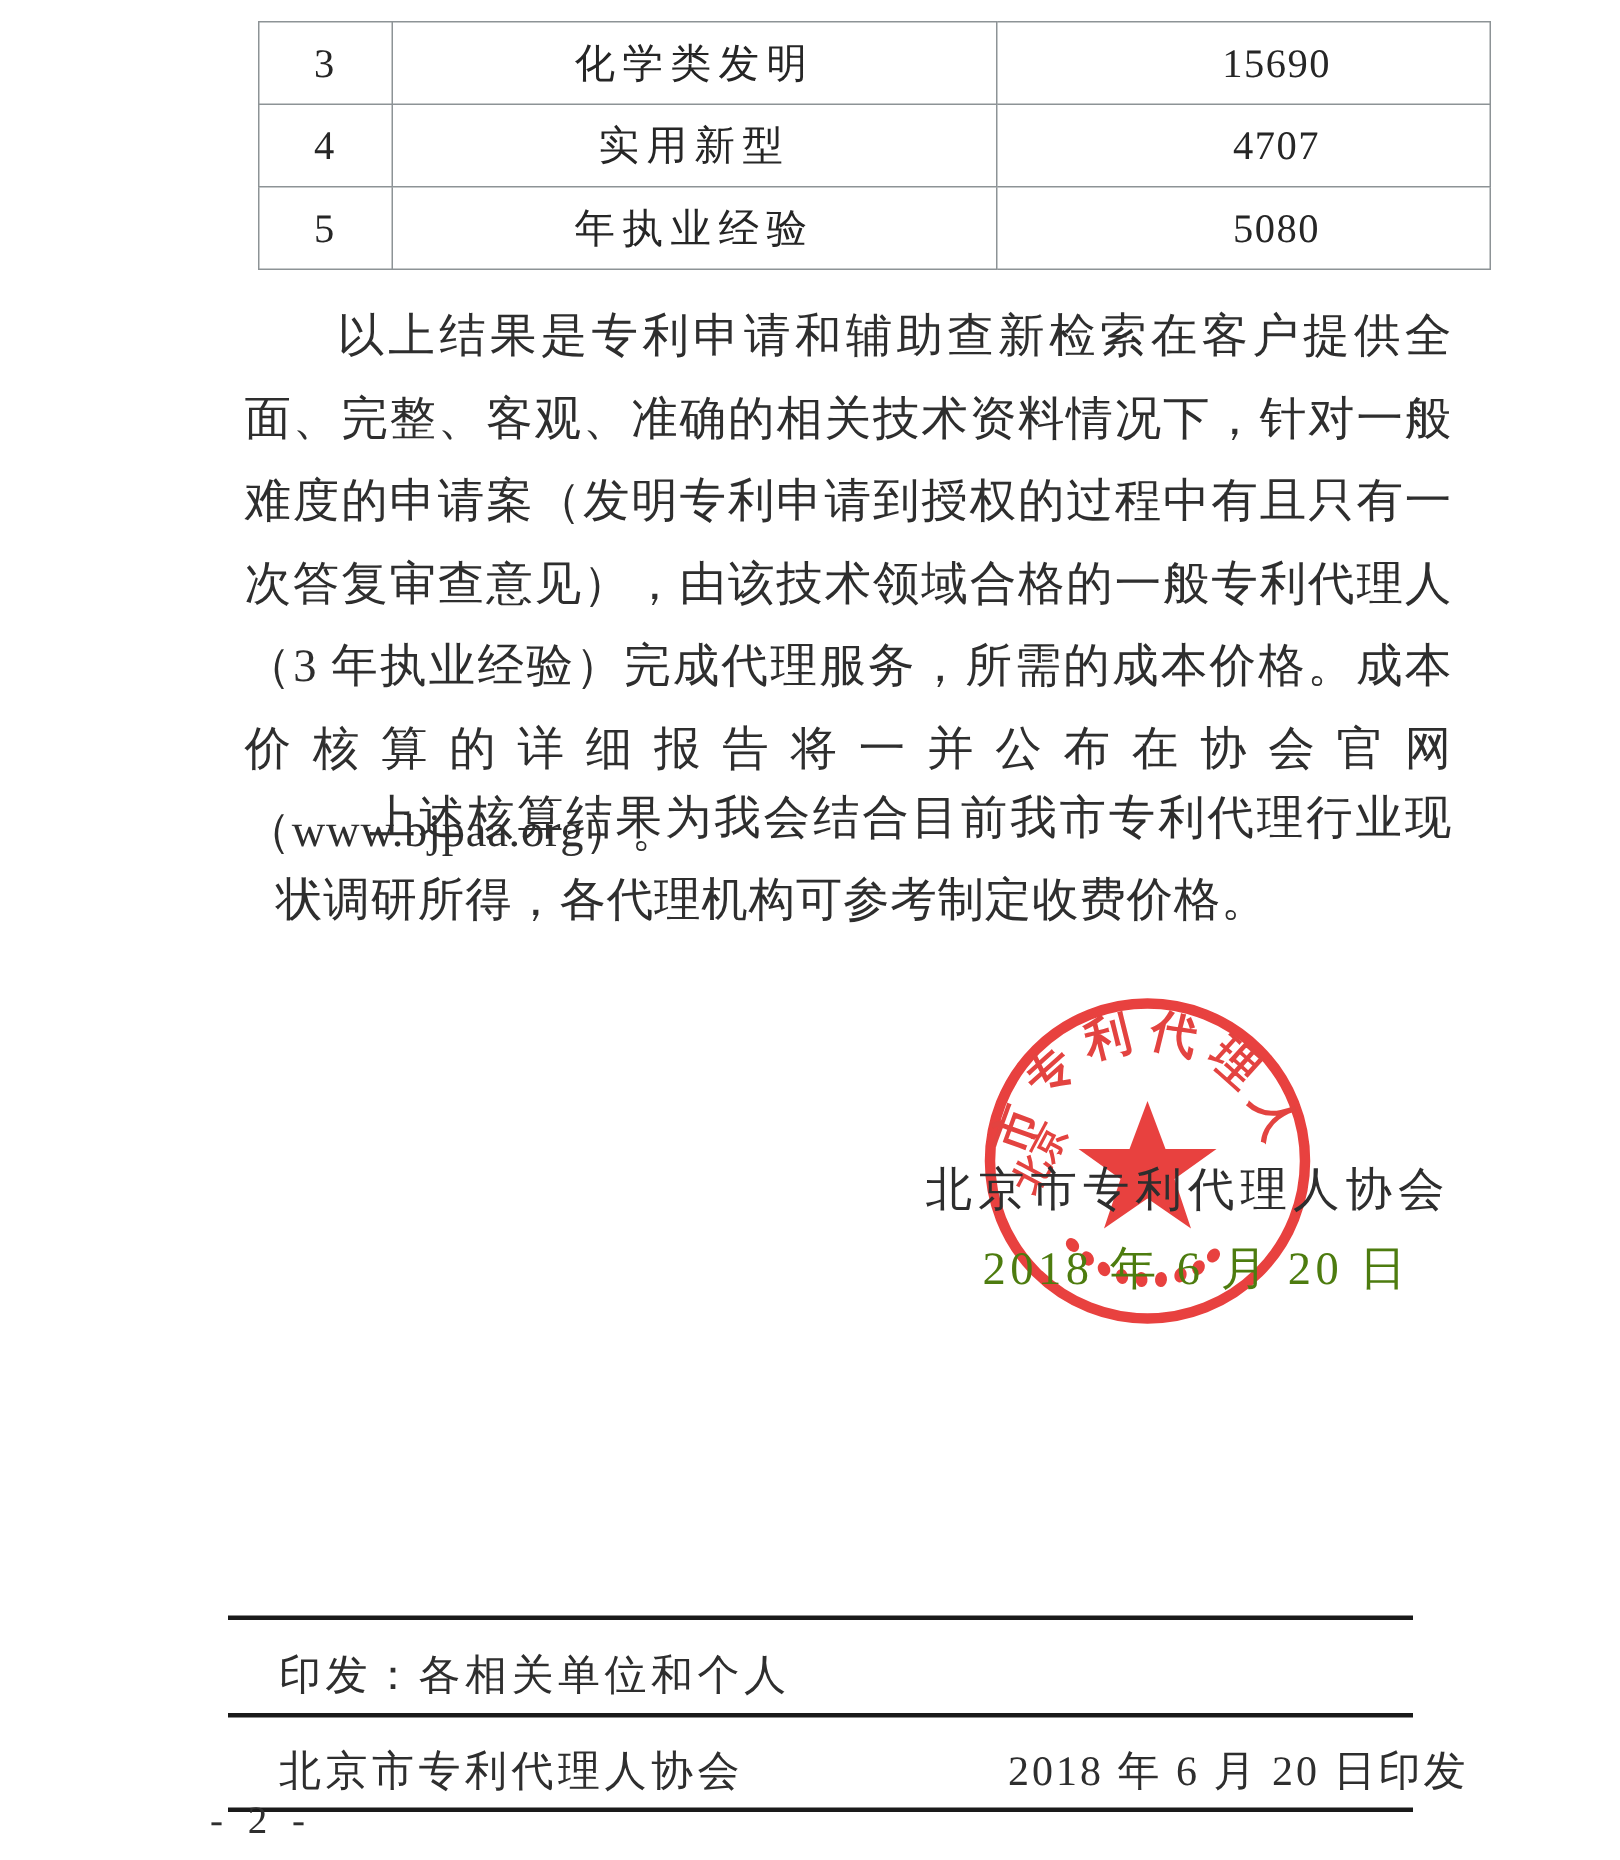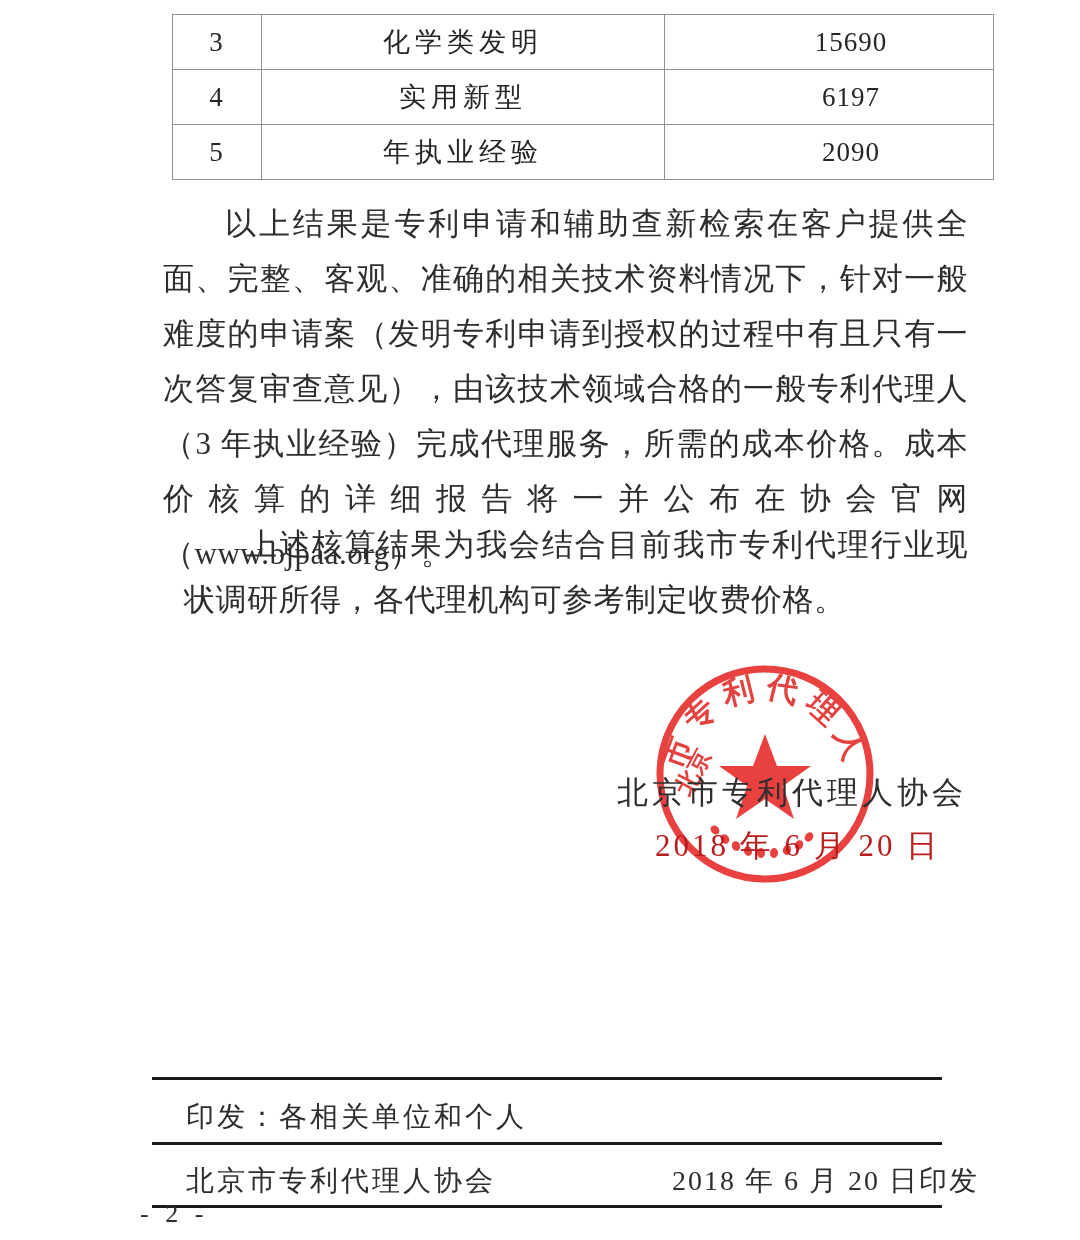--- a/index.html
+++ b/index.html
@@ -82,21 +82,21 @@
     color: #2e2e2e;
     white-space: nowrap;
     font-family: "Liberation Serif", "DejaVu Serif", serif;
   }
   #sign-date {
     position: absolute;
     left: 655px;
     top: 825px;
     font-size: 31px;
     letter-spacing: 3px;
-    color: #b91c1c;
+    color: #4d7c0f;
     white-space: nowrap;
     font-family: "Liberation Serif", "DejaVu Serif", serif;
   }
 
   
   .rule {
     position: absolute;
     left: 152px;
     width: 790px;
     background: #1a1a1a;
@@ -154,26 +154,26 @@
   <table id="fee-table">
     <tbody>
       <tr>
         <td class="col-no">3</td>
         <td class="col-name">化学类发明</td>
         <td class="col-val">15690</td>
       </tr>
       <tr>
         <td class="col-no">4</td>
         <td class="col-name">实用新型</td>
-        <td class="col-val">6197</td>
+        <td class="col-val">4707</td>
       </tr>
       <tr>
         <td class="col-no">5</td>
         <td class="col-name">年执业经验</td>
-        <td class="col-val">2090</td>
+        <td class="col-val">5080</td>
       </tr>
     </tbody>
   </table>
 
   <div class="body-block" style="top:196px;">
     <p class="para">以上结果是专利申请和辅助查新检索在客户提供全面、完整、客观、准确的相关技术资料情况下，针对一般难度的申请案（发明专利申请到授权的过程中有且只有一次答复审查意见），由该技术领域合格的一般专利代理人（3 年执业经验）完成代理服务，所需的成本价格。成本价核算的详细报告将一并公布在协会官网（www.bjpaa.org）。</p>
   </div>
 
   <div class="body-block" style="top:507px;">
     <p class="para p2">上述核算结果为我会结合目前我市专利代理行业现状调研所得，各代理机构可参考制定收费价格。</p>

